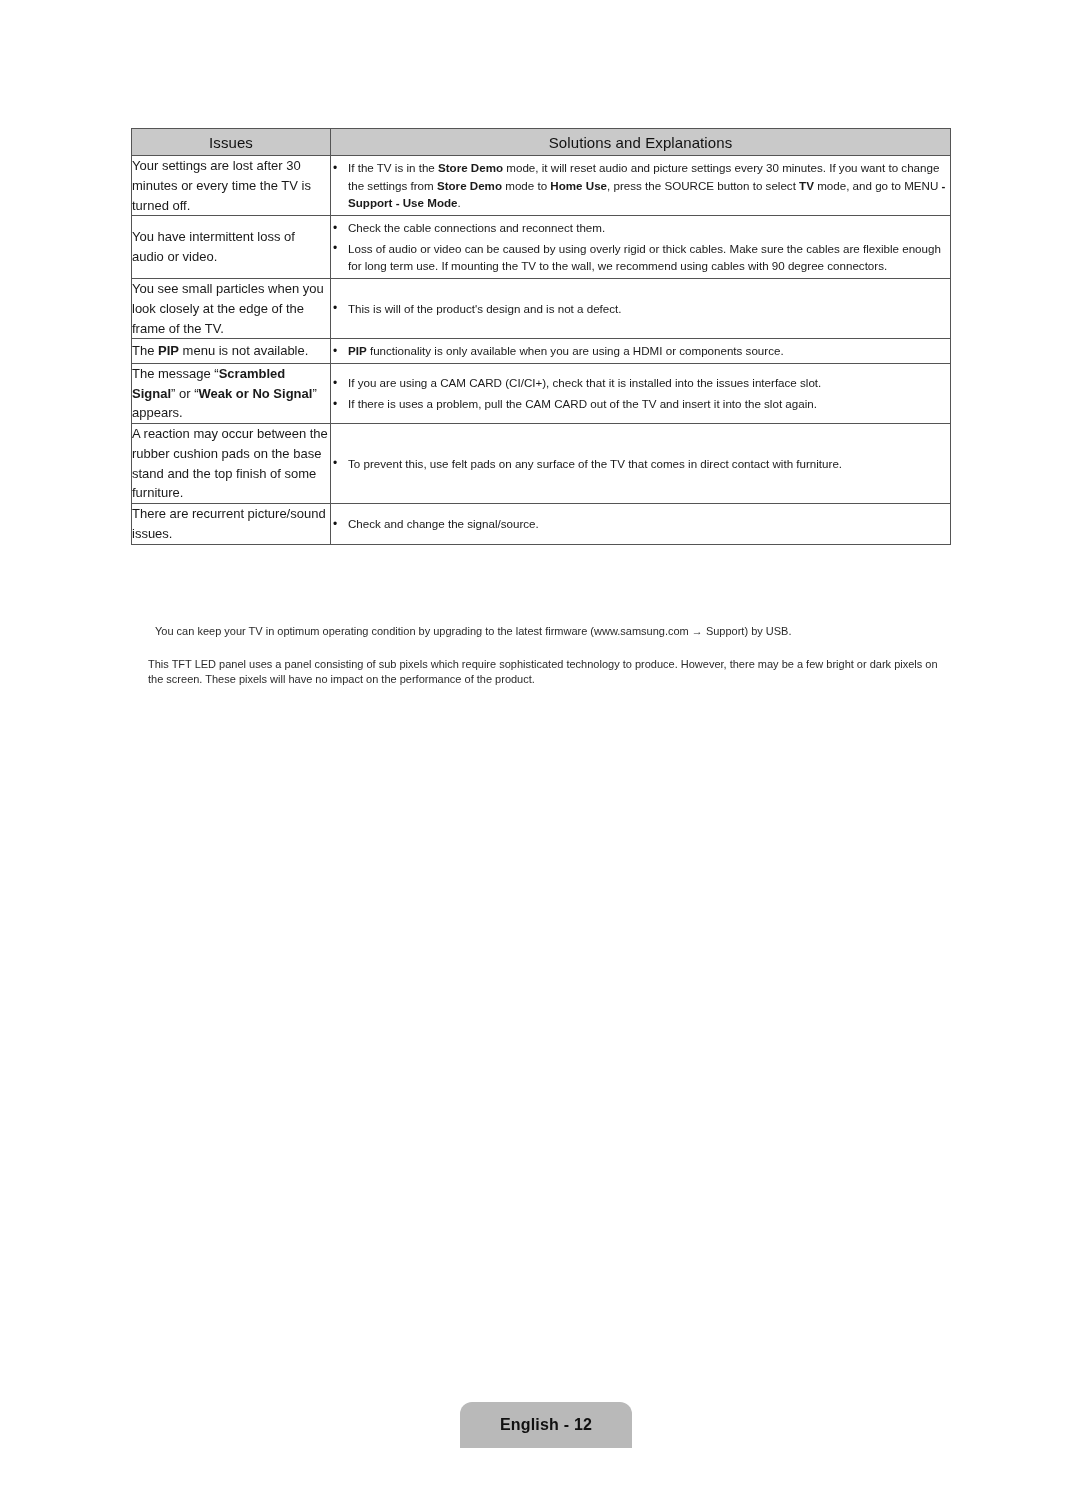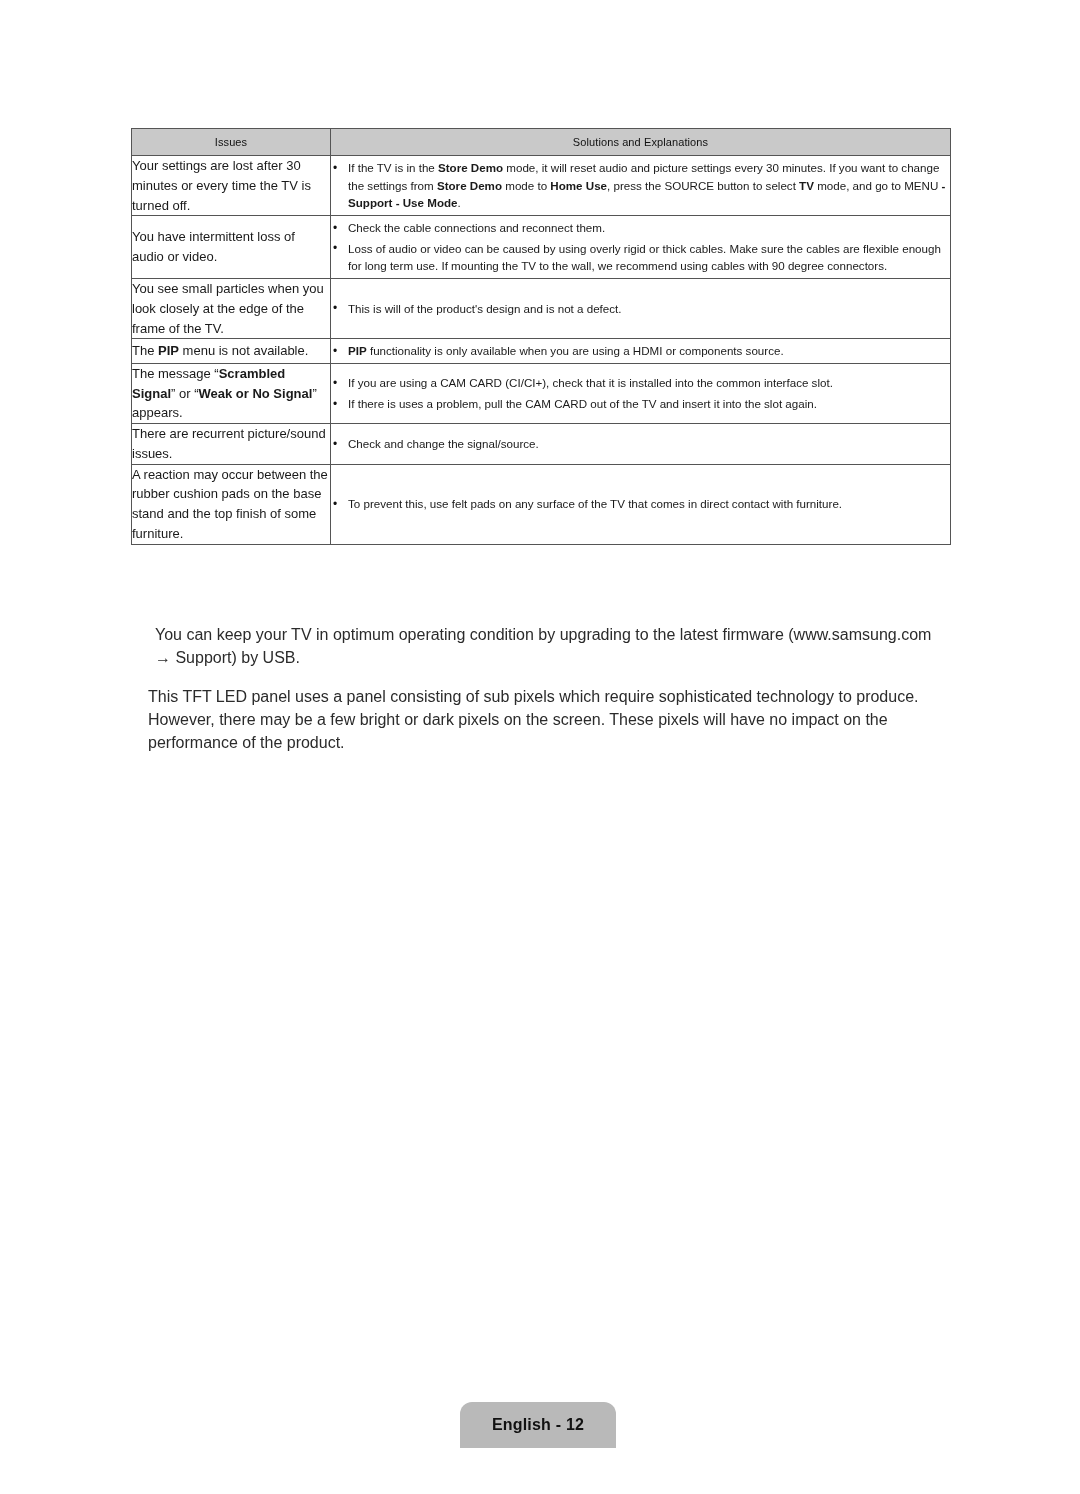--- a/index.html
+++ b/index.html
@@ -39,21 +39,21 @@
 
   table.trouble th,
   table.trouble td {
     border: 1px solid #555555;
     vertical-align: middle;
     padding: 0;
   }
 
   thead th {
     background: #c9c9c9;
-    font-size: 11px;
+    font-size: 15px;
     font-weight: 400;
     text-align: center;
     height: 26px;
     letter-spacing: .1px;
     color: #111;
   }
 
   td.issue {
     padding: 7px 9px 7px 9px;
     font-size: 13px;
@@ -91,35 +91,35 @@
 
   
   .para-block {
     position: absolute;
     left: 148px;
     top: 624px;
     width: 790px;
   }
   p.note {
     margin: 0 0 17px 0;
-    font-size: 16px;
+    font-size: 11px;
     line-height: 1.42;
     color: #2b2b2b;
   }
   p.note.first {
     padding-left: 7px;
     text-indent: 0;
   }
 
   
   .footer-badge {
     position: absolute;
     left: 460px;
     top: 1402px;
-    width: 156px;
+    width: 172px;
     height: 46px;
     background: #b9b9b9;
     border-radius: 12px 12px 0 0;
     display: flex;
     align-items: center;
     justify-content: center;
   }
   .footer-badge span {
     font-size: 16px;
     font-weight: 700;
@@ -175,38 +175,38 @@
             <td class="sol">
               <ul class="bullets">
                 <li><b>PIP</b> functionality is only available when you are using a HDMI or components source.</li>
               </ul>
             </td>
           </tr>
           <tr>
             <td class="issue">The message “<b>Scrambled Signal</b>” or “<b>Weak or No Signal</b>” appears.</td>
             <td class="sol">
               <ul class="bullets">
-                <li>If you are using a CAM CARD (CI/CI+), check that it is installed into the common interface slot.</li>
+                <li>If you are using a CAM CARD (CI/CI+), check that it is installed into the issues interface slot.</li>
                 <li>If there is uses a problem, pull the CAM CARD out of the TV and insert it into the slot again.</li>
               </ul>
             </td>
           </tr>
           <tr>
+            <td class="issue">A reaction may occur between the rubber cushion pads on the base stand and the top finish of some furniture.</td>
+            <td class="sol">
+              <ul class="bullets">
+                <li>To prevent this, use felt pads on any surface of the TV that comes in direct contact with furniture.</li>
+              </ul>
+            </td>
+          </tr>
+          <tr>
             <td class="issue">There are recurrent picture/sound issues.</td>
             <td class="sol">
               <ul class="bullets">
                 <li>Check and change the signal/source.</li>
-              </ul>
-            </td>
-          </tr>
-          <tr>
-            <td class="issue">A reaction may occur between the rubber cushion pads on the base stand and the top finish of some furniture.</td>
-            <td class="sol">
-              <ul class="bullets">
-                <li>To prevent this, use felt pads on any surface of the TV that comes in direct contact with furniture.</li>
               </ul>
             </td>
           </tr>
         </tbody>
     </table>
   </div>
 
   <div class="para-block">
     <p class="note first">You can keep your TV in optimum operating condition by upgrading to the latest firmware (www.samsung.com → Support) by USB.</p>
     <p class="note">This TFT LED panel uses a panel consisting of sub pixels which require sophisticated technology to produce. However, there may be a few bright or dark pixels on the screen. These pixels will have no impact on the performance of the product.</p>

